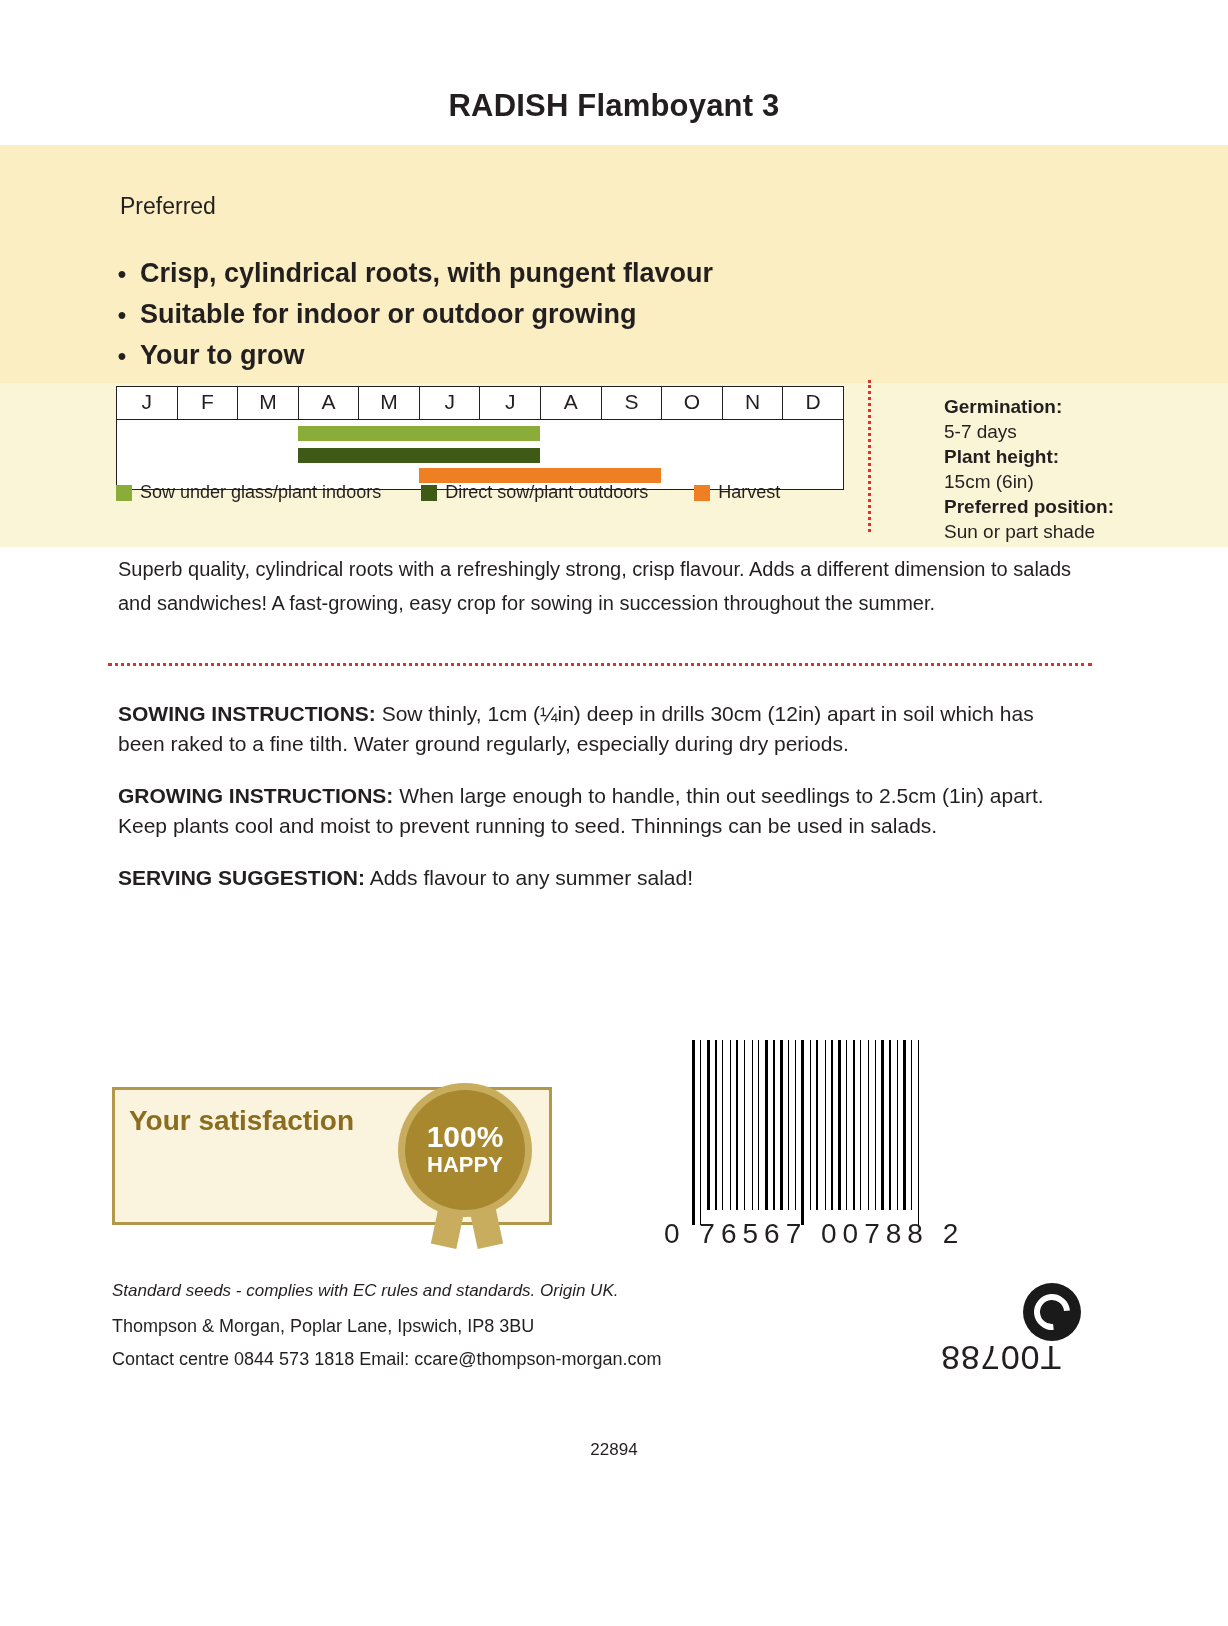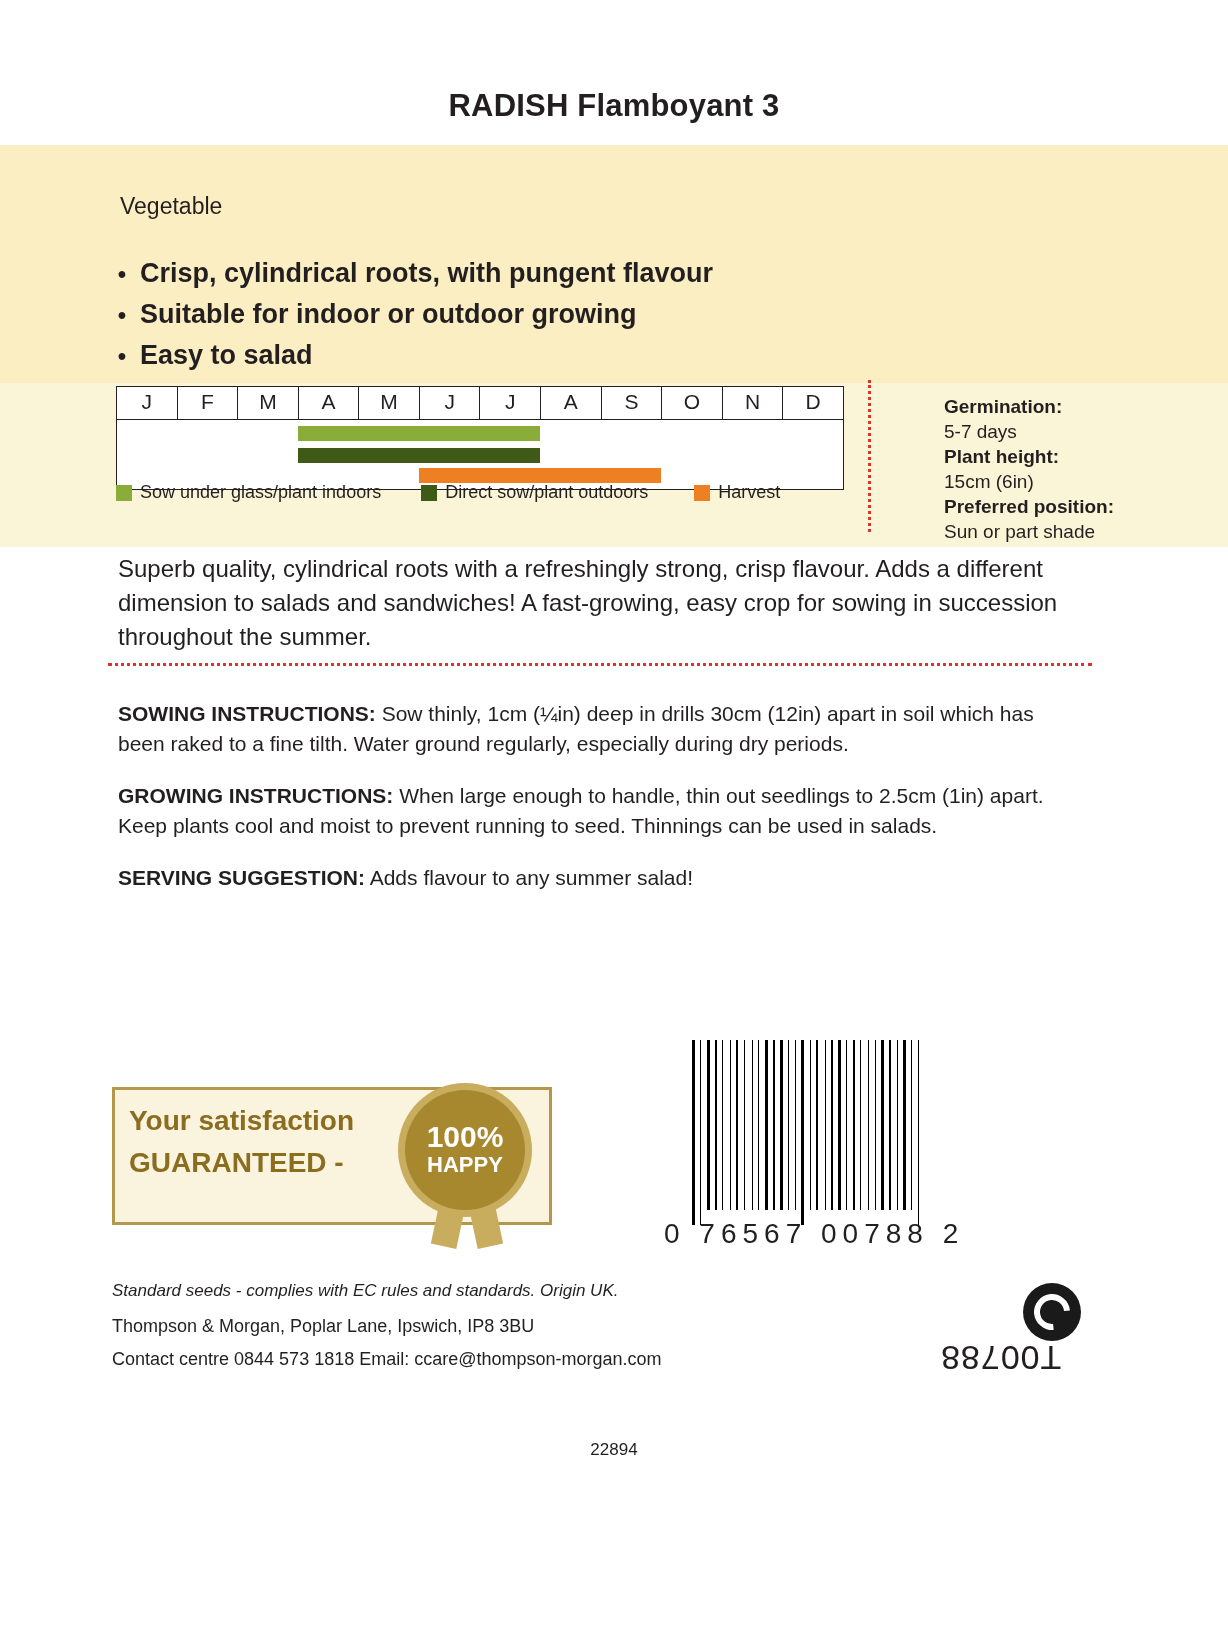--- a/index.html
+++ b/index.html
@@ -142,21 +142,21 @@
     line-height: 25px;
     margin-left: 48px;
   }
   .info-block b { font-size: 19px; }
 
   
   .description {
     position: absolute;
     left: 118px; top: 552px;
     width: 960px;
-    font-size: 24px;
+    font-size: 20px;
     line-height: 34px;
   }
 
   .dotted-horiz {
     position: absolute;
     left: 108px; top: 663px;
     width: 984px;
     height: 0;
     border-top: 3px dotted #d9342b;
   }
@@ -305,34 +305,34 @@
 </head>
 <body>
 
 <div class="packet">
 
   <div class="title">RADISH  Flamboyant 3</div>
 
   <div class="cream-band"></div>
   <div class="cream-band-lower"></div>
 
-  <div class="vegetable-label">Vegetable</div>
+  <div class="vegetable-label">Preferred</div>
 
   <div class="bullets">
     <div class="bullet-row">
       <span class="bullet-dot">•</span>
       <span>Crisp, cylindrical roots, with pungent flavour</span>
     </div>
     <div class="bullet-row">
       <span class="bullet-dot">•</span>
       <span>Suitable for indoor or outdoor growing</span>
     </div>
     <div class="bullet-row">
       <span class="bullet-dot">•</span>
-      <span>Easy to salad</span>
+      <span>Your to grow</span>
     </div>
   </div>
 
   <div class="calendar">
     <div class="cal-months">
       <div class="cal-month">J</div>
       <div class="cal-month">F</div>
       <div class="cal-month">M</div>
       <div class="cal-month">A</div>
       <div class="cal-month">M</div>
@@ -391,21 +391,20 @@
       <span class="instr-head">GROWING INSTRUCTIONS:</span><span> When large enough to handle, thin out seedlings to 2.5cm (1in) apart. Keep plants cool and moist to prevent running to seed. Thinnings can be used in salads.</span>
     </p>
     <p class="instr-para">
       <span class="instr-head">SERVING SUGGESTION:</span><span>  Adds flavour to any summer salad!</span>
     </p>
   </div>
 
   <div class="guarantee">
     <div class="guarantee-text">
       <div>Your satisfaction</div>
-      <div>GUARANTEED -</div>
     </div>
   </div>
   <div class="rosette">
     <div class="ribbon ribbon-l"></div>
     <div class="ribbon ribbon-r"></div>
     <div class="rosette-badge">
       <div class="rosette-100">100%</div>
       <div class="rosette-happy">HAPPY</div>
     </div>
   </div>

